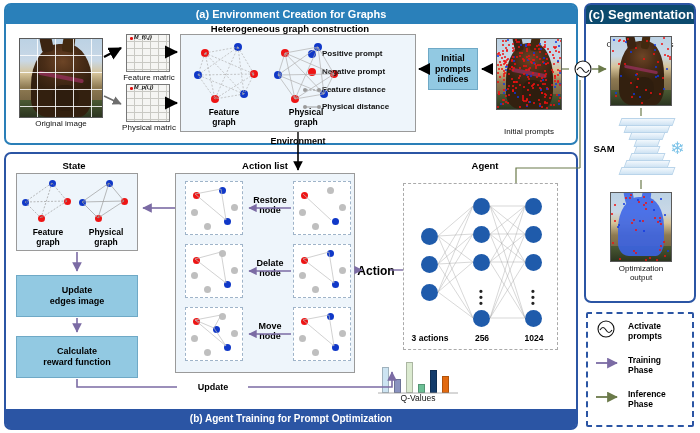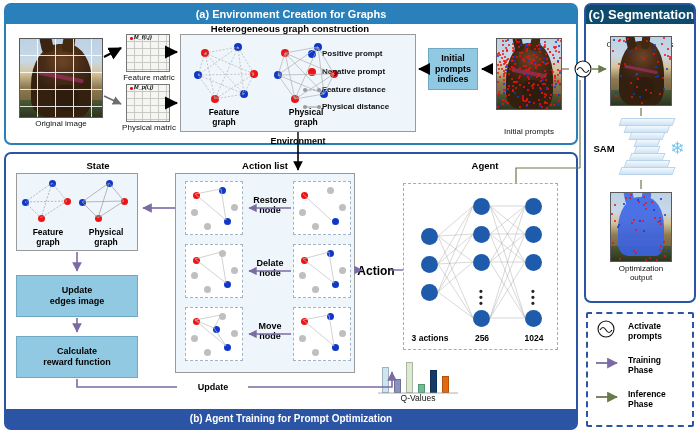--- a/index.html
+++ b/index.html
@@ -435,21 +435,21 @@
     </div>
 </div>
 <div class="lbl" style="left:490px;top:112px;width:78px;margin-top:16px;">Initial prompts</div>
 
 <div class="lbl-b" style="left:248px;top:136px;width:100px;font-size:9px;">Environment</div>
 
 <div class="panel" id="panel-b">
   <div class="pfoot">(b) Agent Training for Prompt Optimization</div>
 </div>
 
-<div class="ttl" style="left:43px;top:160px;width:110px;">State</div>
+<div class="ttl" style="left:19px;top:160px;width:110px;">State</div>
 
 <div class="lightbox" style="left:16px;top:173px;width:122px;height:78px;"></div>
 <div>
   <div class="gnode n-b" style="left:49px;top:180px;width:7px;height:7px;"></div>
   <div class="gnode n-r" style="left:64px;top:198px;width:7px;height:7px;"></div>
   <div class="gnode n-b" style="left:22px;top:199px;width:7px;height:7px;"></div>
   <div class="gnode n-r" style="left:38px;top:215px;width:7px;height:7px;"></div>
 </div>
 <div class="lbl-b" style="left:20px;top:228px;width:56px;">
   <span>Feature</span><br><span>graph</span>

